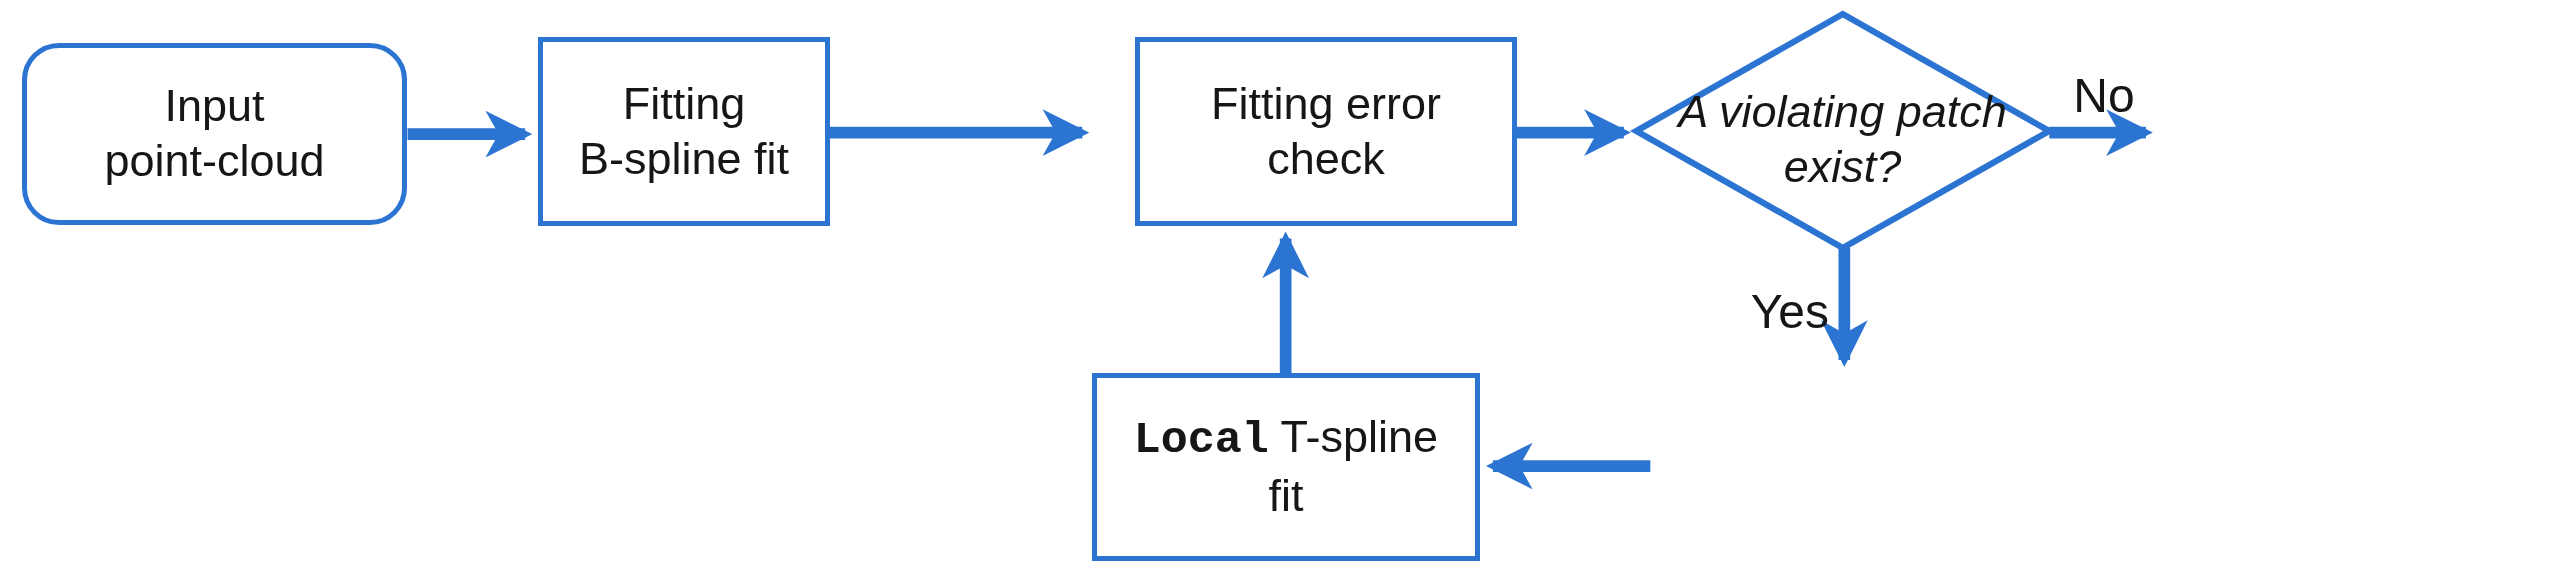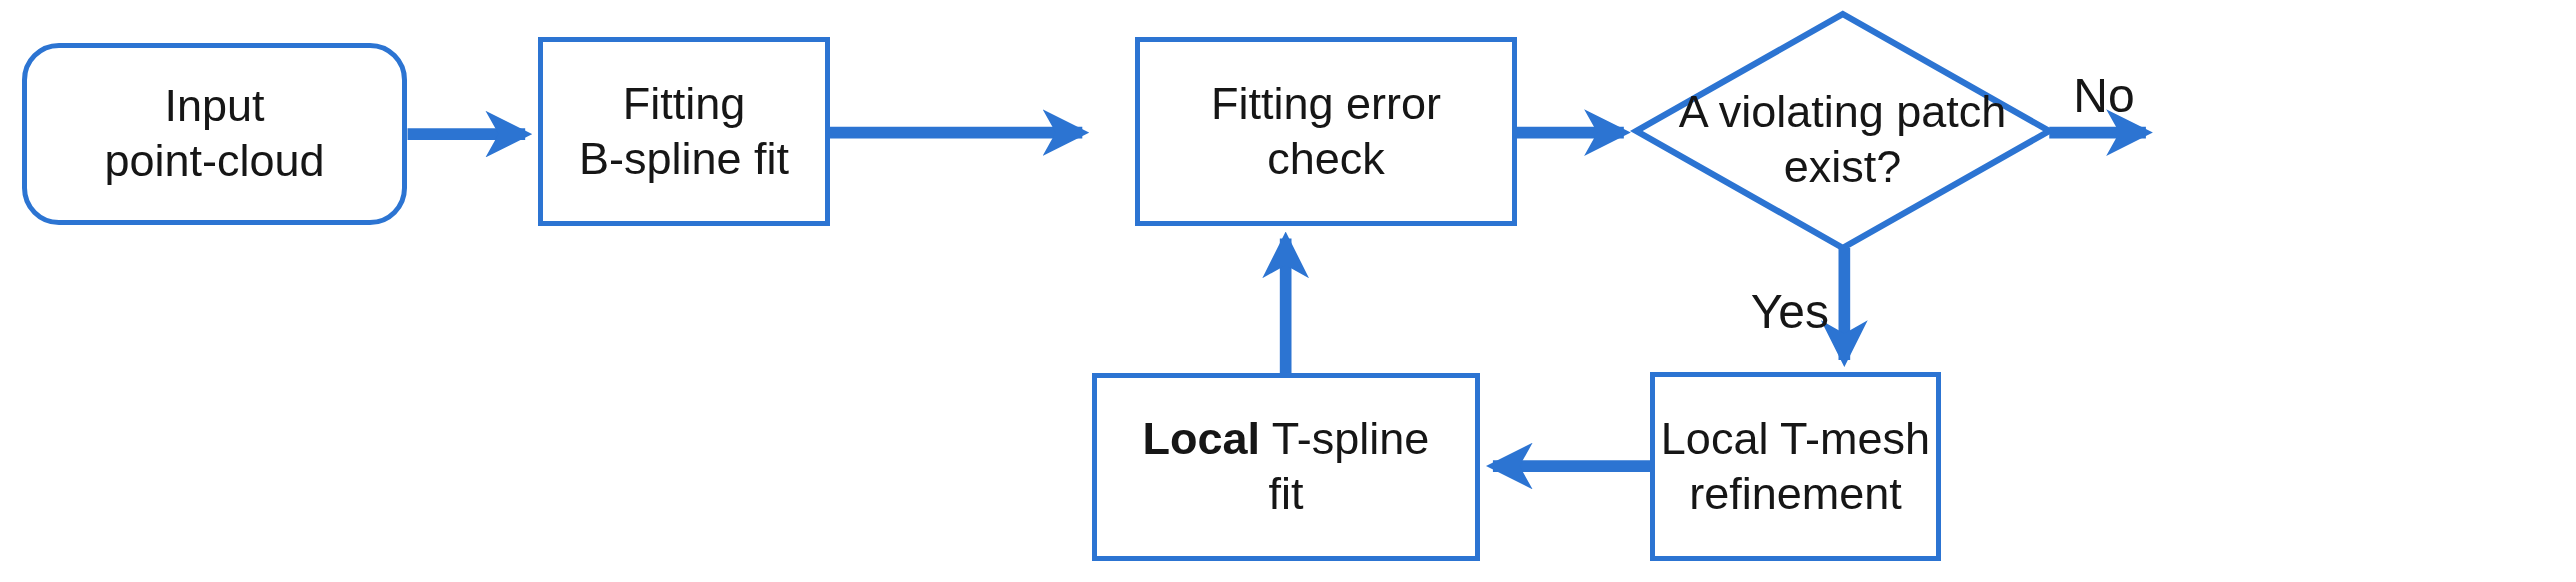--- a/index.html
+++ b/index.html
@@ -23,22 +23,23 @@
     border:5.5px solid var(--accent);
     background:#ffffff;
     color:var(--ink);
     font-size:45px;line-height:1.22;
     text-align:center;white-space:pre-line;
   }
   .node.rounded{border-radius:37px;}
   .node.diamond-label{
     border:none;background:transparent;
     transform:translateY(9.4px);
+    font-style:italic;
   }
-  .b{font-weight:bold;}
+  .b{font-weight:bold;font-family:Liberation Mono, monospace;}
   .edge-label{
     position:absolute;
     color:var(--ink);
     font-size:48px;line-height:1.1;
     white-space:nowrap;
   }
 </style>
 </head>
 <body>
 
@@ -76,24 +77,20 @@
     <span>Fitting error
 check</span>
   </div>
 
   <div class="node diamond-label" style="left:1636px;top:14px;width:413px;height:234px;">
     <span>A violating patch
 exist?</span>
   </div>
 
 
-  <div class="node" style="left:1650px;top:372px;width:291px;height:189px;">
-    <span>Local T-mesh
-refinement</span>
-  </div>
 
   <div class="node" style="left:1092px;top:373px;width:388px;height:188px;">
     <span><span class="b">Local</span> <span>T-spline
 fit</span></span>
   </div>
 
   <div class="edge-label" style="left:2057px;top:70px;width:94px;text-align:center;">No</div>
 
   <div class="edge-label" style="left:1712px;top:286px;width:117px;text-align:right;">Yes</div>
 

